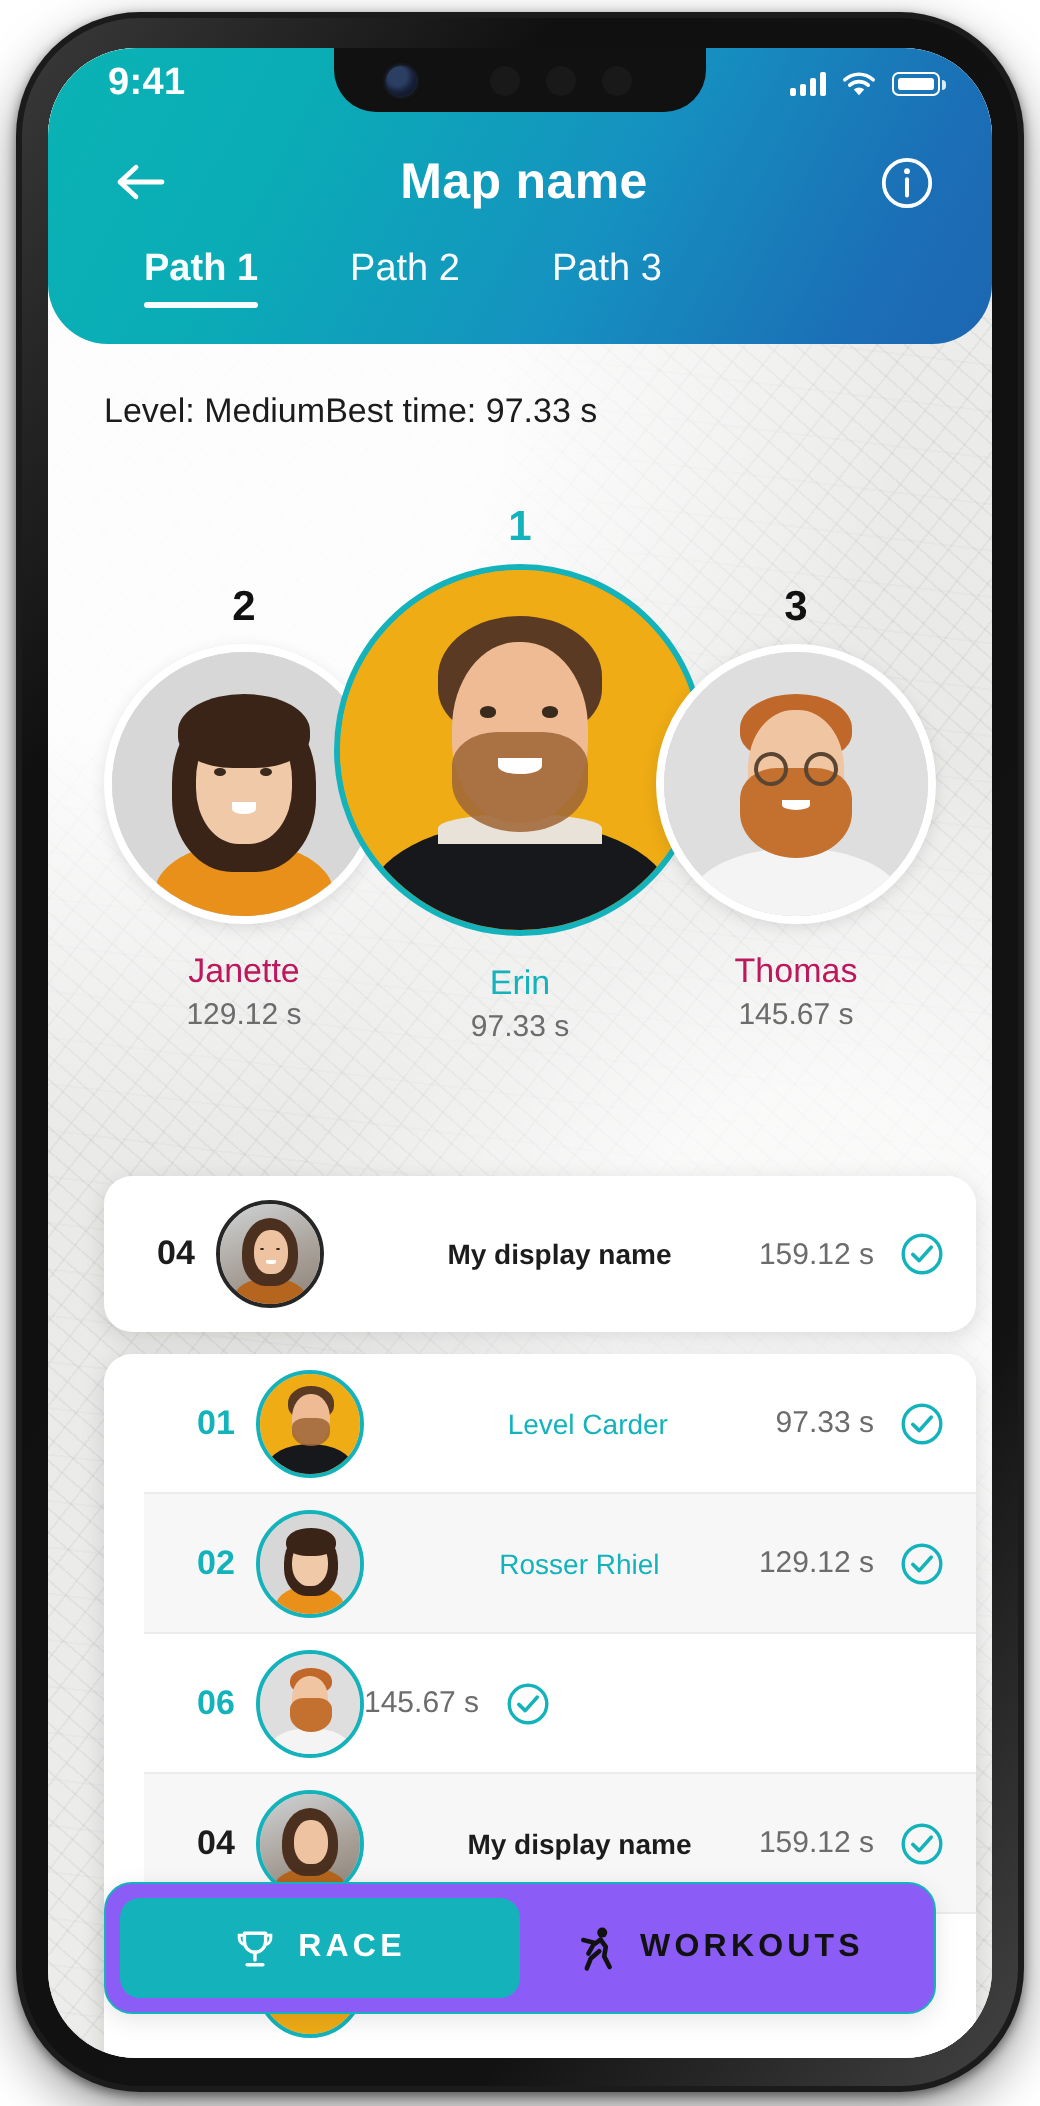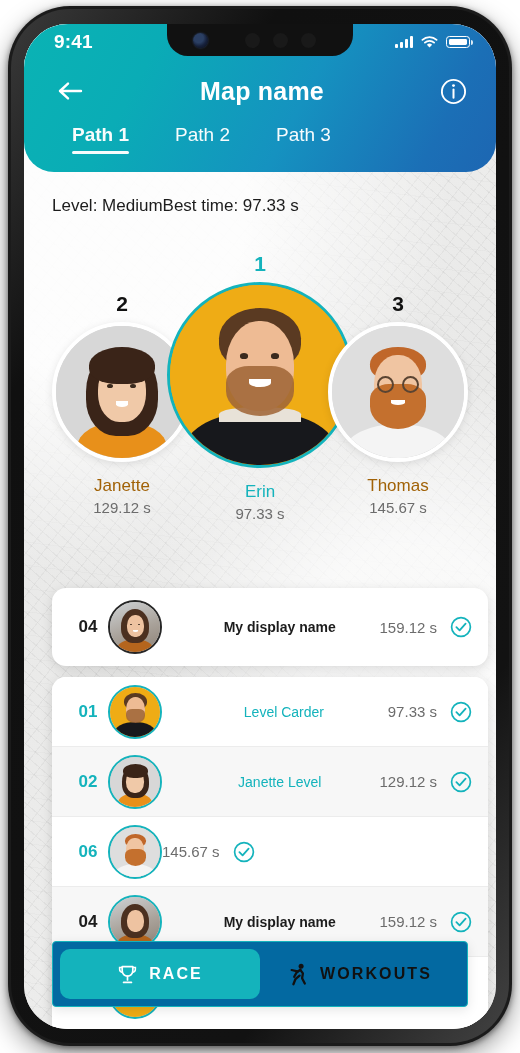--- a/index.html
+++ b/index.html
@@ -99,21 +99,21 @@
   
   .meta{ position:absolute; top:172px; left:0; width:100%;
     display:flex; justify-content:flex-start; padding: 0 28px 0 28px;
     font-size:17px; color:#1c1c1c; z-index:5;}
 
   
   .podium{ position:absolute; top:220px; left:0; width:100%; height:320px; z-index:5;}
   .pod{ position:absolute; text-align:center; }
   .pod .rank{ font-weight:700; color:#111; }
   .pod .av{ border-radius:50%; overflow:hidden; position:relative; background:#d5d5d5; }
-  .pod .nm{ font-size:17px; color:#a16207; }
+  .pod .nm{ font-size:17px; color:#be185d; }
   .pod .tm{ font-size:15px; color:#6c6c6c; margin-top:3px; }
 
   
   .pod1{ left:50%; transform:translateX(-50%); top:8px; }
   .pod1 .rank{ font-size:21px; color:#14b3bc; margin-bottom:6px;}
   .pod1 .av{ width:186px; height:186px; border:3.5px solid #14b3bc; background:#efac15; }
   .pod1 .nm{ color:#14b3bc; }
   
   .pod2{ left:28px; top:48px; }
   .pod2 .rank{ font-size:21px; margin-bottom:6px; }
@@ -133,37 +133,37 @@
     display:flex; align-items:center; padding:0 16px;
     box-shadow: 0 3px 12px rgba(0,0,0,.13);
     margin-bottom:11px;
   }
   .list{
     background:#fff; border-radius:14px; overflow:hidden;
     box-shadow: 0 3px 12px rgba(0,0,0,.13);
     height: 372px;
   }
   .row{ height:70px; display:flex; align-items:center; padding:0 16px;
-        border-bottom:1px solid #ececec; background:#fff; }
+        border-bottom:1px solid #ececec; background:#fff;margin-left:20px; }
   .row.alt{ background:#f7f7f7; }
   .row:last-child{ border-bottom:none; }
   .rk{ width:40px; font-size:17px; font-weight:700; color:#14b3bc; }
   .rk.dark{ color:#1c1c1c; }
   .ravatar{ width:54px;height:54px;border-radius:50%;overflow:hidden;position:relative;
             border:2.5px solid #14b3bc; background:#d6d6d6; flex:none; }
   .ravatar.dark-ring{ border-color:#262626; }
   .rname{ flex:1; margin-left:18px; font-size:14px; color:#14b3bc; }
   .rname.dark{ color:#1c1c1c; font-weight:700; }
   .rtime{ font-size:15px; color:#6c6c6c; margin-right:13px; }
   .check{ width:22px;height:22px; flex:none; }
 
   
   .tabbar{
     position:absolute; left:28px; bottom:22px; width:416px; height:66px;
-    background:#0369a1; border:1.6px solid #14b3bc; border-radius:4px;
+    background:#8b5cf6; border:1.6px solid #14b3bc; border-radius:14px;
     display:flex; align-items:center; padding:7px; z-index:20;
     box-shadow:0 3px 12px rgba(0,0,0,.10);
   }
   .tb{ flex:1; height:100%; display:flex; align-items:center; justify-content:center;
        gap:11px; font-size:16px; font-weight:700; letter-spacing:2.1px; cursor:pointer; }
   .tb.active{ background:#14b3bc; color:#fff; border-radius:10px; }
   .tb.idle{ color:#111; }
 
   
   .face{position:absolute;inset:0;}
@@ -343,21 +343,21 @@
         <div class="rk">02</div>
         <div class="ravatar">
           <div class="face">
             <div class="f-bg" style="background:#d7d7d7"></div>
             <div class="f-body" style="left:16%;top:72%;width:68%;height:40%;background:#e8901a"></div>
             <div class="f-hair" style="left:23%;top:16%;width:54%;height:66%;background:#3a2418"></div>
             <div class="f-head" style="left:32%;top:26%;width:36%;height:47%;background:#f0c9a8"></div>
             <div class="f-hair" style="left:25%;top:15%;width:50%;height:28%;background:#3a2418"></div>
           </div>
         </div>
-        <div class="rname">Janette Level</div>
+        <div class="rname">Rosser Rhiel</div>
         <div class="rtime">129.12 s</div>
         <svg class="check" viewBox="0 0 22 22">
           <circle cx="11" cy="11" r="9.4" stroke="#14b3bc" stroke-width="1.7" fill="none"></circle>
           <path d="M6.4 11.2 L9.6 14.3 L15.6 7.6" stroke="#14b3bc" stroke-width="1.8" fill="none" stroke-linecap="round" stroke-linejoin="round"></path>
         </svg>
       </div>
 
       <div class="row">
         <div class="rk">06</div>
         <div class="ravatar">

